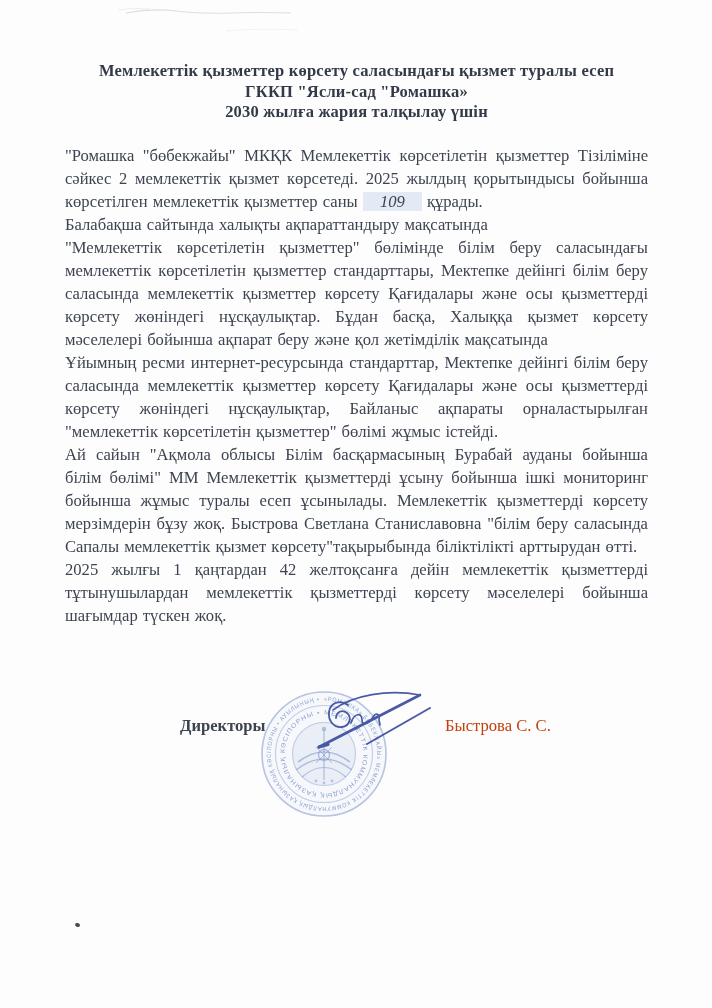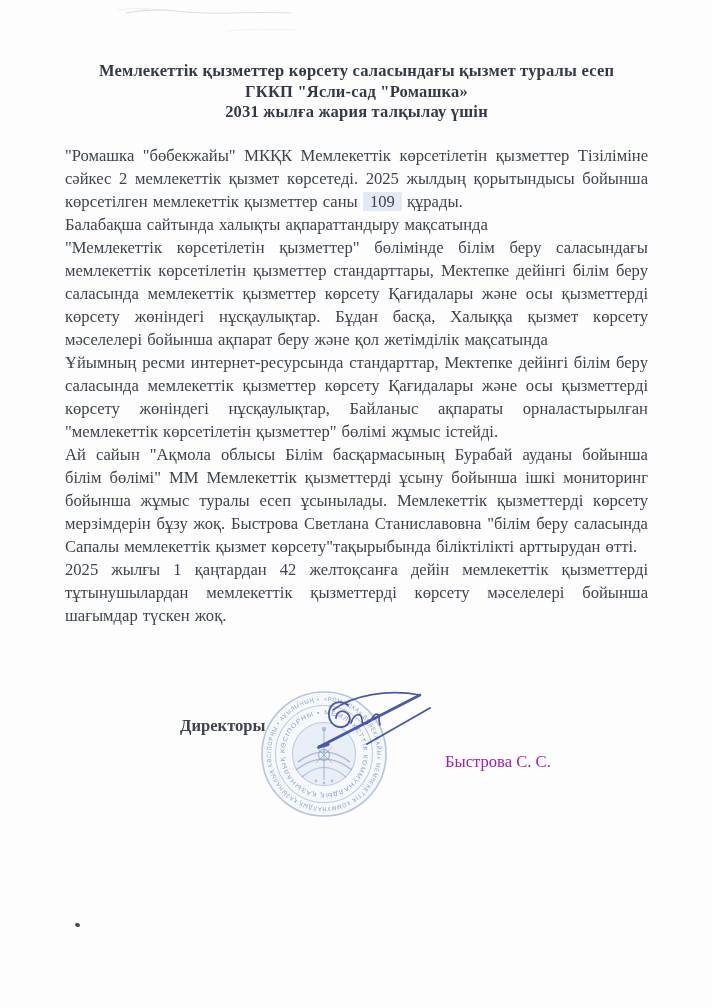--- a/index.html
+++ b/index.html
@@ -38,31 +38,32 @@
     line-height: 23px;
     color: #3d4450;
     word-spacing: 1px;
   }
   .body-block p {
     margin: 0;
     text-align: justify;
   }
   .hl-109 {
     background: rgba(175, 196, 228, 0.32);
-    padding: 0 7px;
+    padding: 0 17px;
+    font-style: italic;
   }
 
   
   .sig-role {
     position: absolute; left: 180px; top: 716px;
     font-size: 16.6px; color: #3d4450; font-weight: bold;
   }
   .sig-name {
     position: absolute; left: 445px; top: 716px;
-    font-size: 16.6px; color: #a21caf; margin-top: 36px;
+    font-size: 16.6px; color: #c2410c;
   }
 
   
   .stamp-svg { position: absolute; left: 252px; top: 682px; }
   .sign-svg  { position: absolute; left: 298px; top: 681px; }
 
   
   .ink-speck {
     position: absolute; left: 75px; top: 923px;
     width: 5px; height: 4px;
@@ -78,21 +79,21 @@
 
   <svg class="pencil" width="240" height="36" viewBox="0 0 240 36">
     <path d="M 18 11 q 25 -5 50 -2 t 55 2 t 60 0" fill="none" stroke="#98a0ab" stroke-width="1.1" opacity="0.32"></path>
     <path d="M 10 8 q 15 -3 32 -1" fill="none" stroke="#a5abb5" stroke-width="1" opacity="0.18"></path>
     <path d="M 118 29 q 30 -3 72 -1" fill="none" stroke="#aab0ba" stroke-width="1" opacity="0.14"></path>
   </svg>
 
   <div class="title-block">
     <div>Мемлекеттік қызметтер көрсету саласындағы қызмет туралы есеп</div>
     <div>ГККП "Ясли-сад "Ромашка»</div>
-    <div>2031 жылға жария талқылау үшін</div>
+    <div>2030 жылға жария талқылау үшін</div>
   </div>
 
   <div class="body-block">
     <p><span>"Ромашка "бөбекжайы" МКҚК Мемлекеттік көрсетілетін қызметтер Тізіліміне сәйкес 2 мемлекеттік қызмет көрсетеді. 2025 жылдың қорытындысы бойынша көрсетілген мемлекеттік қызметтер саны </span><span class="hl-109">109</span><span> құрады.</span></p>
     <p>Балабақша сайтында халықты ақпараттандыру мақсатында</p>
     <p>"Мемлекеттік көрсетілетін қызметтер" бөлімінде білім беру саласындағы мемлекеттік көрсетілетін қызметтер стандарттары, Мектепке дейінгі білім беру саласында мемлекеттік қызметтер көрсету Қағидалары және осы қызметтерді көрсету жөніндегі нұсқаулықтар. Бұдан басқа, Халыққа қызмет көрсету мәселелері бойынша ақпарат беру және қол жетімділік мақсатында</p>
     <p>Ұйымның ресми интернет-ресурсында стандарттар, Мектепке дейінгі білім беру саласында мемлекеттік қызметтер көрсету Қағидалары және осы қызметтерді көрсету жөніндегі нұсқаулықтар, Байланыс ақпараты орналастырылған "мемлекеттік көрсетілетін қызметтер" бөлімі жұмыс істейді.</p>
     <p>Ай сайын "Ақмола облысы Білім басқармасының Бурабай ауданы бойынша білім бөлімі" ММ Мемлекеттік қызметтерді ұсыну бойынша ішкі мониторинг бойынша жұмыс туралы есеп ұсынылады. Мемлекеттік қызметтерді көрсету мерзімдерін бұзу жоқ. Быстрова Светлана Станиславовна "білім беру саласында Сапалы мемлекеттік қызмет көрсету"тақырыбында біліктілікті арттырудан өтті.</p>
     <p>2025 жылғы 1 қаңтардан 42 желтоқсанға дейін мемлекеттік қызметтерді тұтынушылардан мемлекеттік қызметтерді көрсету мәселелері бойынша шағымдар түскен жоқ.</p>
   </div>

